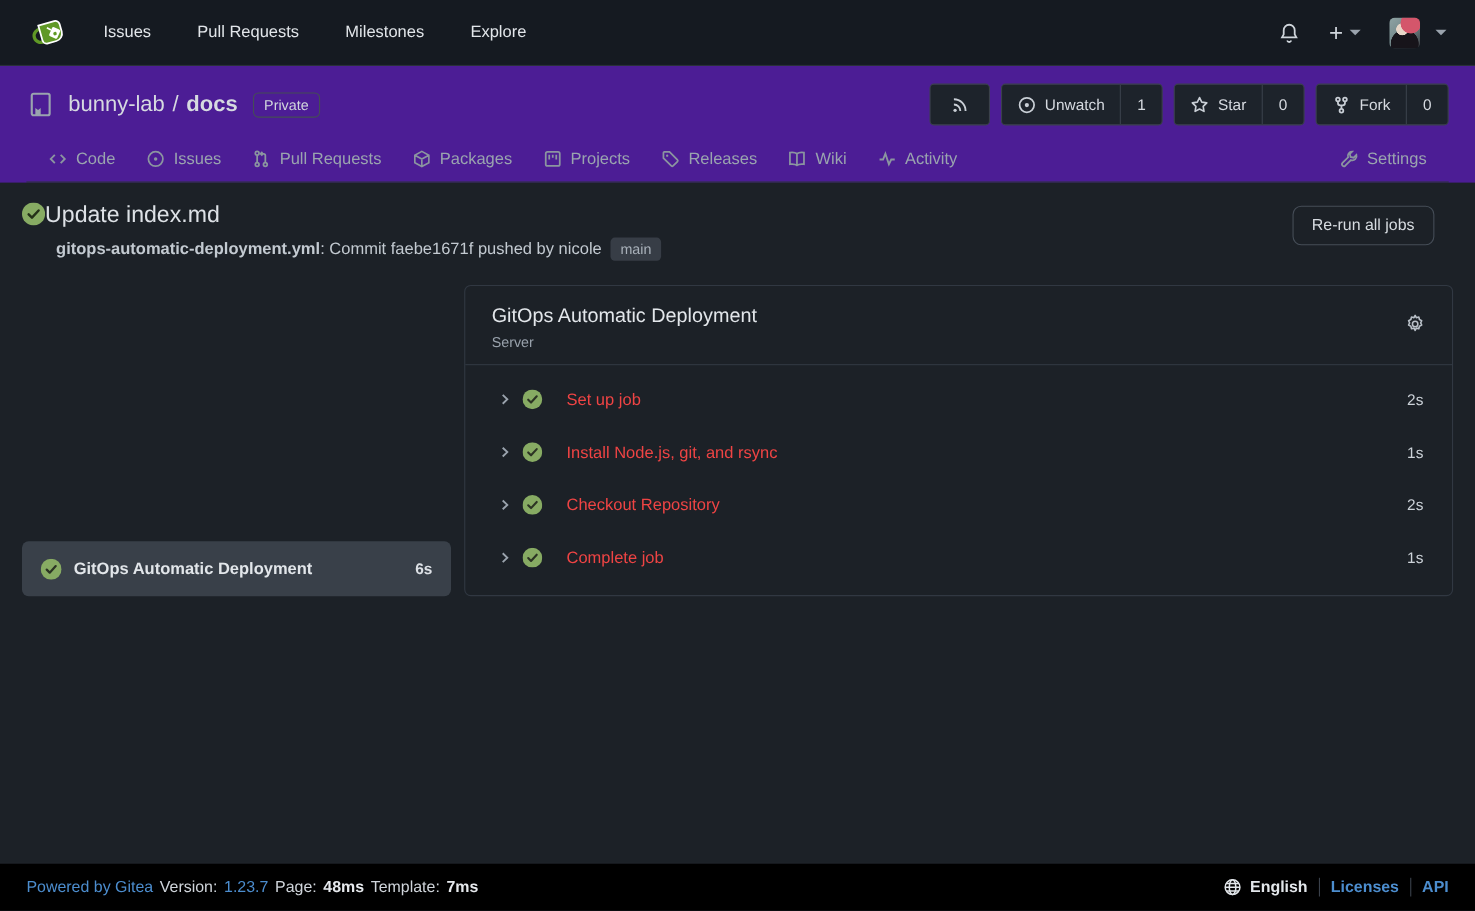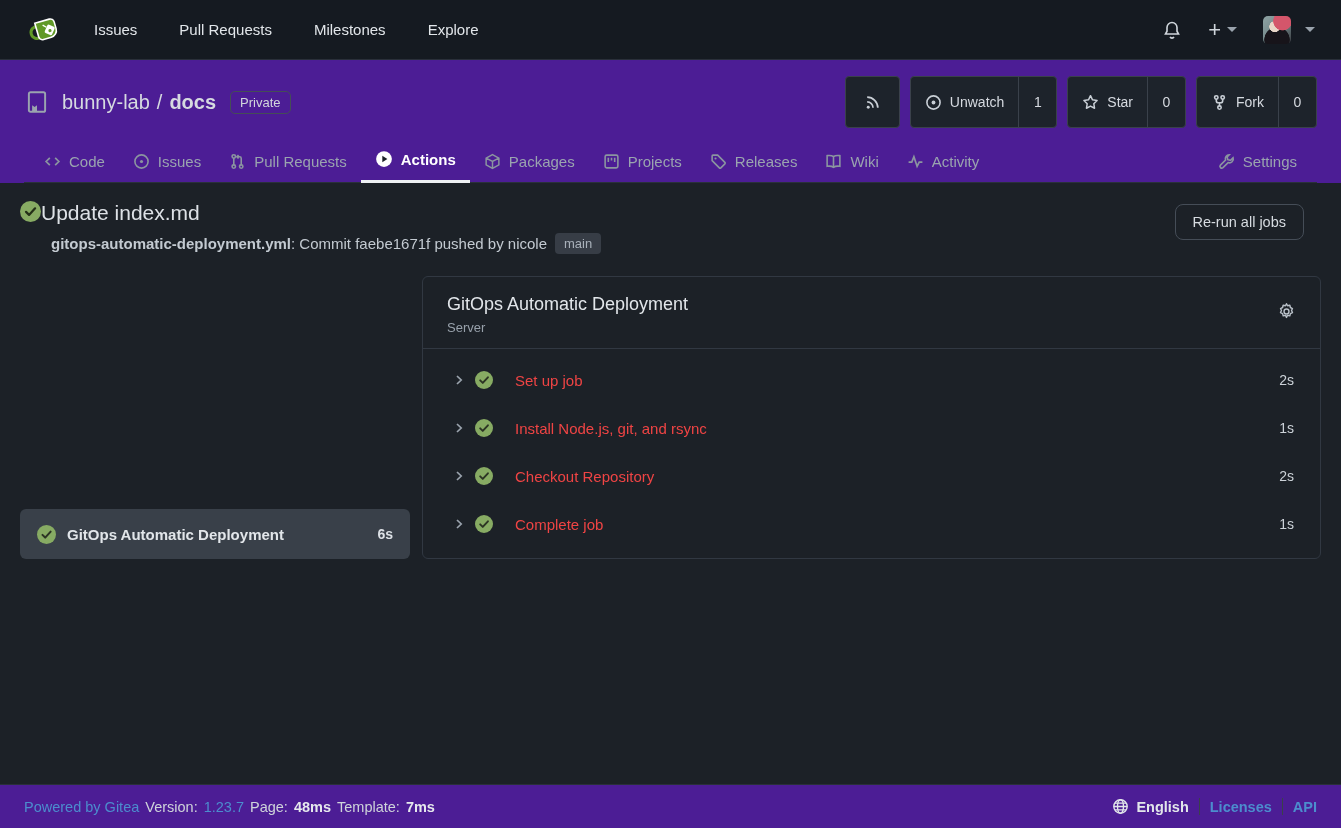--- a/index.html
+++ b/index.html
@@ -44,21 +44,21 @@
   .repo-name { font-size:20px; color:#d6dae0; display:flex; align-items:center; gap:7px; }
   .repo-name .owner { font-weight:400; cursor:pointer; }
   .repo-name .slash { color:#d6dae0; }
   .repo-name .name { font-weight:700; cursor:pointer; }
   .visibility-badge {
     margin-left:14px; font-size:13px; color:#d1d6dc;
     border:1px solid #454d57; border-radius:5px; padding:3px 9px;
   }
   .repo-actions { margin-left:auto; display:flex; align-items:stretch; gap:10px; }
   .seg-btn {
-    display:flex; align-items:stretch; height:52px;
+    display:flex; align-items:stretch; height:38px;
     border:1px solid #3a414b; border-radius:4px; overflow:hidden;
     background:#1d232b; cursor:pointer;
   }
   .seg-main { display:flex; align-items:center; gap:8px; padding:0 14px; font-size:14px; color:#d6dae0; }
   .seg-count { display:flex; align-items:center; justify-content:center; min-width:38px; border-left:1px solid #3a414b; font-size:14px; color:#d6dae0; }
   .seg-btn .oicon { color:#c9cfd6; }
 
   
   .tabs {
     display:flex; align-items:flex-end;
@@ -114,21 +114,21 @@
   .steps { padding:7px 0 10px 0; }
   .step-row { height:48px; display:flex; align-items:center; padding:0 26px 0 30px; cursor:pointer; }
   .step-chevron { color:#9aa3ad; margin-right:10px; }
   .step-check { margin-right:10px; }
   .step-name { font-size:15px; color:#ef4444;margin-left:12px; }
   .step-duration { margin-left:auto; font-size:14px; color:#ccd2d8; }
 
   
   .footer {
     flex:0 0 44px; height:44px;
-    background:#4c1d95; border-top:1px solid #2a303a;
+    background:#000000; border-top:1px solid #2a303a;
     display:flex; align-items:center; padding:0 24px;
     font-size:14.5px; color:#cfd4da;
   }
   .footer a, .link { color:#4c8dce; text-decoration:none; cursor:pointer; }
   .footer .left { display:flex; align-items:center; gap:6px; }
   .footer .right { margin-left:auto; display:flex; align-items:center; gap:10px;font-weight:bold; }
   .footer .bold { font-weight:700; color:#e6e9ed; }
   .footer .divider { width:1px; height:17px; background:#3a414b; }
   .footer .lang { display:flex; align-items:center; gap:7px; color:#e2e6ea; cursor:pointer; }
 </style>
@@ -242,27 +242,20 @@
     </span>
     <span class="tab">
       <svg class="oicon" width="17" height="17" viewBox="0 0 16 16" fill="none" stroke="currentColor" stroke-width="1.5">
           <circle cx="4.5" cy="3.2" r="1.6"></circle>
           <circle cx="4.5" cy="12.8" r="1.6"></circle>
           <circle cx="11.5" cy="12.8" r="1.6"></circle>
           <path d="M4.5 4.8 v6.4 M9 2 l-1.6 1.6 L9 5.2 M8 3.6 h2 a1.5 1.5 0 0 1 1.5 1.5 v6.1"></path>
         </svg>
       <span>Pull Requests</span>
     </span>
-    <span class="tab active">
-      <svg class="oicon" width="18" height="18" viewBox="0 0 16 16">
-          <circle cx="8" cy="8" r="7" fill="#ffffff"></circle>
-          <path d="M6.5 5.2 v5.6 L11 8 z" fill="#1c2127"></path>
-        </svg>
-      <span>Actions</span>
-    </span>
     <span class="tab">
       <svg class="oicon" width="17" height="17" viewBox="0 0 16 16" fill="none" stroke="currentColor" stroke-width="1.4">
           <path d="M8 1.5 14 4.8 v6.4 L8 14.5 2 11.2 V4.8 z M2 4.8 8 8 l6 -3.2 M8 8 v6.5"></path>
         </svg>
       <span>Packages</span>
     </span>
     <span class="tab">
       <svg class="oicon" width="17" height="17" viewBox="0 0 16 16" fill="none" stroke="currentColor" stroke-width="1.5">
           <rect x="2" y="2" width="12" height="12" rx="1.5"></rect>
           <path d="M5 4.5 v4 M8 4.5 v2.5 M11 4.5 v4"></path>

